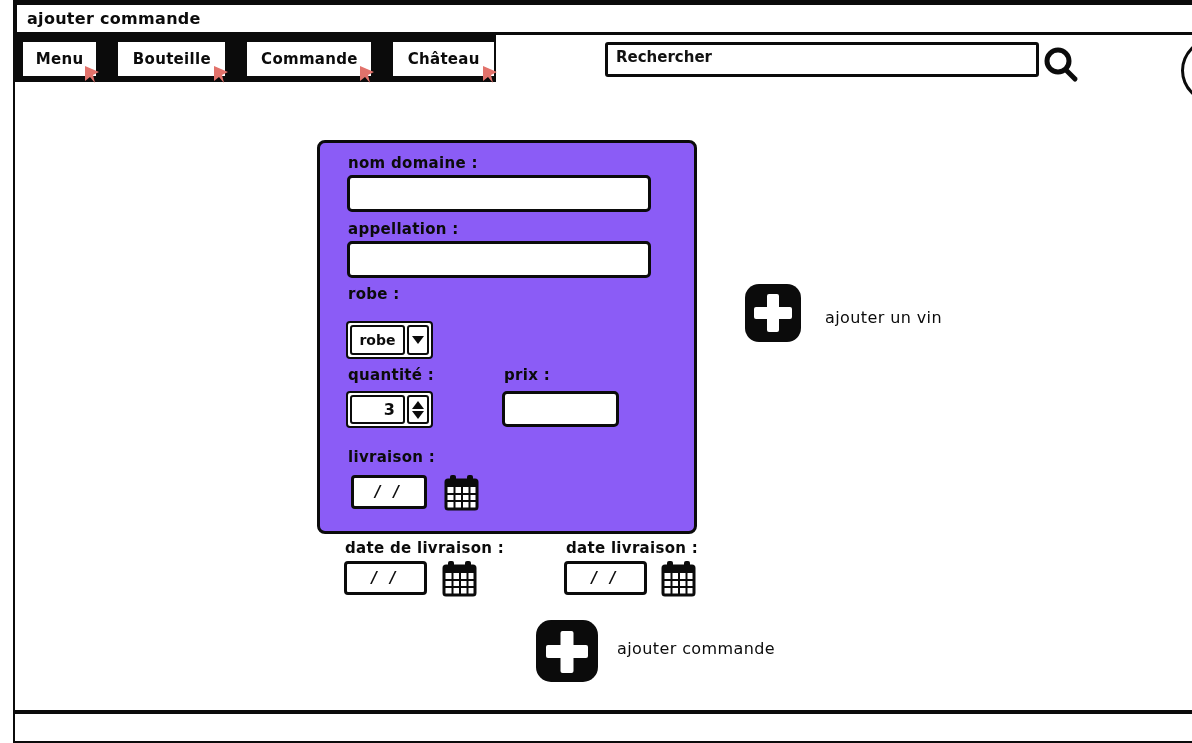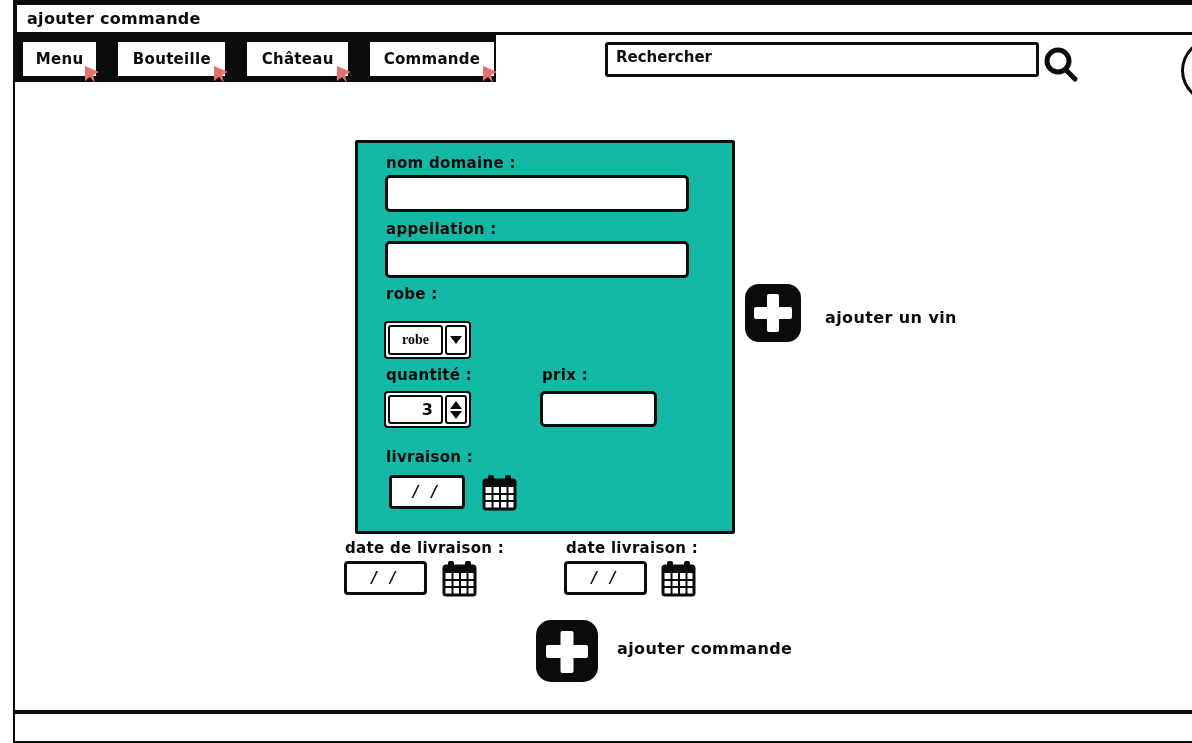--- a/index.html
+++ b/index.html
@@ -45,38 +45,38 @@
   
   .logo {
     position:absolute; left:1166px; top:36px; width:66px; height:65px;
     border:3px solid #0b0b0b; border-radius:50%; background:#fff;
     display:flex; align-items:center; justify-content:center;
     font-size:15px; font-weight:600;
   }
 
   
   .panel {
-    position:absolute; left:340px; top:138px; width:380px; height:394px;
-    border:3px solid #0b0b0b; border-radius:2px; background:#14b8a6;
+    position:absolute; left:302px; top:138px; width:380px; height:394px;
+    border:3px solid #0b0b0b; border-radius:8px; background:#8b5cf6;
   }
   .lbl { position:absolute; font-size:15px; font-weight:600; letter-spacing:.3px; white-space:nowrap; }
   .txt-input {
     position:absolute; border:3px solid #0b0b0b; border-radius:5px; background:#fff;
     font-family:"DejaVu Sans","Liberation Sans",sans-serif; font-size:15px; padding:0 8px; outline:none;
   }
 
   
   .combo {
     position:absolute; left:26px; top:178px; width:87px; height:38px;
     border:2px solid #0b0b0b; border-radius:4px; background:#fff; display:flex; cursor:pointer;
   }
   .combo-value {
     flex:1; margin:2px; border:2px solid #0b0b0b; border-radius:3px;
     display:flex; align-items:center; justify-content:center;
-    font-size:14px; font-weight:600;font-family:Liberation Serif, serif;
+    font-size:14px; font-weight:600;
   }
   .combo-btn {
     width:22px; margin:2px 2px 2px 0; border:2px solid #0b0b0b; border-radius:3px;
     display:flex; align-items:center; justify-content:center;
   }
   .tri-down { width:0; height:0; border-left:6px solid transparent; border-right:6px solid transparent; border-top:8px solid #0b0b0b; }
 
   
   .spinner {
     position:absolute; left:26px; top:248px; width:87px; height:37px;
@@ -97,21 +97,21 @@
   
   .datebox {
     position:absolute; border:3px solid #0b0b0b; border-radius:4px; background:#fff;
     display:flex; align-items:center; justify-content:center;
     font-size:15px; font-weight:600; font-style:italic; letter-spacing:4px; cursor:text;
   }
   .cal-icon { position:absolute; width:35px; height:37px; cursor:pointer; }
 
   
   .plus-btn { position:absolute; cursor:pointer; }
-  .action-label { position:absolute; font-size:16px; font-weight:700; letter-spacing:.4px; white-space:nowrap; }
+  .action-label { position:absolute; font-size:16px; font-weight:400; letter-spacing:.4px; white-space:nowrap; }
 
   
   .footer-sep { position:absolute; left:0; right:0; top:708px; height:4px; background:#0b0b0b; }
   .footer-bar { position:absolute; left:0; right:0; top:712px; height:29px; background:#fff; }
 </style>
 </head>
 <body>
 
 <div class="window">
 
@@ -125,28 +125,28 @@
       <svg class="tab-marker" viewBox="0 0 16 19">
           <path d="M1 1 L15 7 L9 10 L11 18 L6 12 L1 16 Z" fill="#e2726b"></path>
         </svg>
     </div>
     <div class="tab" style="width:118px">
       <span>Bouteille</span>
       <svg class="tab-marker" viewBox="0 0 16 19">
           <path d="M1 1 L15 7 L9 10 L11 18 L6 12 L1 16 Z" fill="#e2726b"></path>
         </svg>
     </div>
+    <div class="tab" style="width:136px">
+      <span>Commande</span>
+      <svg class="tab-marker" viewBox="0 0 16 19">
+          <path d="M1 1 L15 7 L9 10 L11 18 L6 12 L1 16 Z" fill="#e2726b"></path>
+        </svg>
+    </div>
     <div class="tab" style="width:111px">
       <span>Château</span>
-      <svg class="tab-marker" viewBox="0 0 16 19">
-          <path d="M1 1 L15 7 L9 10 L11 18 L6 12 L1 16 Z" fill="#e2726b"></path>
-        </svg>
-    </div>
-    <div class="tab" style="width:136px">
-      <span>Commande</span>
       <svg class="tab-marker" viewBox="0 0 16 19">
           <path d="M1 1 L15 7 L9 10 L11 18 L6 12 L1 16 Z" fill="#e2726b"></path>
         </svg>
     </div>
   </div>
 
   <input class="search-input" type="text" placeholder="Rechercher" style="">
   <svg class="search-icon" viewBox="0 0 38 38">
     <circle cx="15" cy="15" r="11" fill="none" stroke="#0b0b0b" stroke-width="5"></circle>
     <line x1="23" y1="24" x2="32" y2="33" stroke="#0b0b0b" stroke-width="5" stroke-linecap="round"></line>

